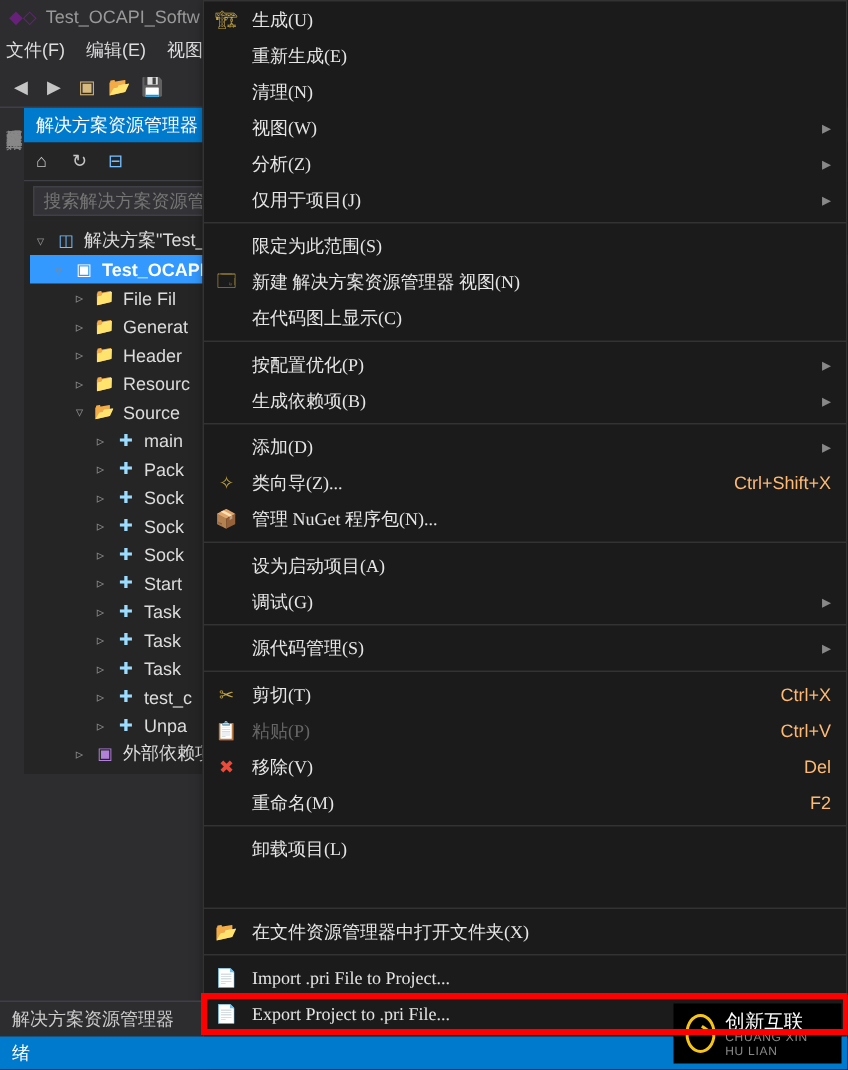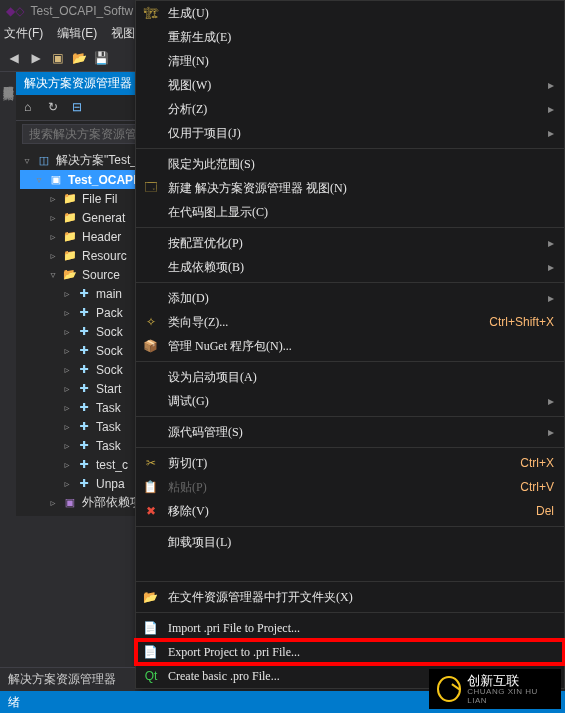--- a/index.html
+++ b/index.html
@@ -32,21 +32,21 @@
 .ctxmenu { position: absolute; left: 135px; top: 0; width: 430px; background: #1b1b1c; border: 1px solid #333; box-shadow: 2px 2px 8px rgba(0,0,0,.6); }
 .mi { display: flex; align-items: center; height: 24px; padding: 0 10px 0 4px; color: #e6e6e6; position: relative; }
 .mi .mico { width: 22px; height: 16px; display: inline-flex; align-items: center; justify-content: center; margin-right: 6px; color: #c5a642; font-size: 12px; }
 .mi .lbl { flex: 1; font-family: Liberation Serif, serif; }
 .mi .sub { color: #888; margin-left: 4px; }
 .mi .shortcut { color: #fdba74; }
 .mi.disabled { color: #666; }
 .sep { height: 1px; background: #333; margin: 3px 0; }
 .mi.hl { outline: 4px solid #ff0000; outline-offset: -2px; z-index: 2; }
 
-.logo { position: absolute; right: 4px; bottom: 4px; width: 132px; height: 40px; background: #000; display: flex; align-items: center; gap: 6px; padding: 4px 8px; }
+.logo { position: absolute; right: 4px; bottom: 4px; width: 112px; height: 40px; background: #000; display: flex; align-items: center; gap: 6px; padding: 4px 8px; }
 .logo .g { width: 26px; height: 26px; border: 2px solid #f5c518; border-radius: 50%; position: relative; }
 .logo .g::after { content: ""; position: absolute; right: -2px; top: 8px; width: 10px; height: 2px; background: #f5c518; transform: rotate(35deg); }
 .logo .t { color: #fff; font-size: 13px; line-height: 1; }
 .logo .s { color: #888; font-size: 8px; letter-spacing: 0.5px; }
 </style>
 </head>
 <body>
 
 <div class="titlebar">
   <span style="color:#68217a;margin-right:6px">◆◇</span>
@@ -271,20 +271,25 @@
   <div class="mi disabled">
       <span class="mico">📋</span>
       <span class="lbl">粘贴(P)</span>
       <span class="shortcut">Ctrl+V</span>
     </div>
   <div class="mi">
       <span class="mico" style="color:#e74c3c">✖</span>
       <span class="lbl">移除(V)</span>
       <span class="shortcut">Del</span>
     </div>
+  <div class="mi">
+      <span class="mico"></span>
+      <span class="lbl">重命名(M)</span>
+      <span class="shortcut">F2</span>
+    </div>
   <div class="sep"></div>
   <div class="mi">
       <span class="mico"></span>
       <span class="lbl">卸载项目(L)</span>
     </div>
   <div class="mi">
       <span class="mico"></span>
     </div>
   <div class="sep"></div>
   <div class="mi">

